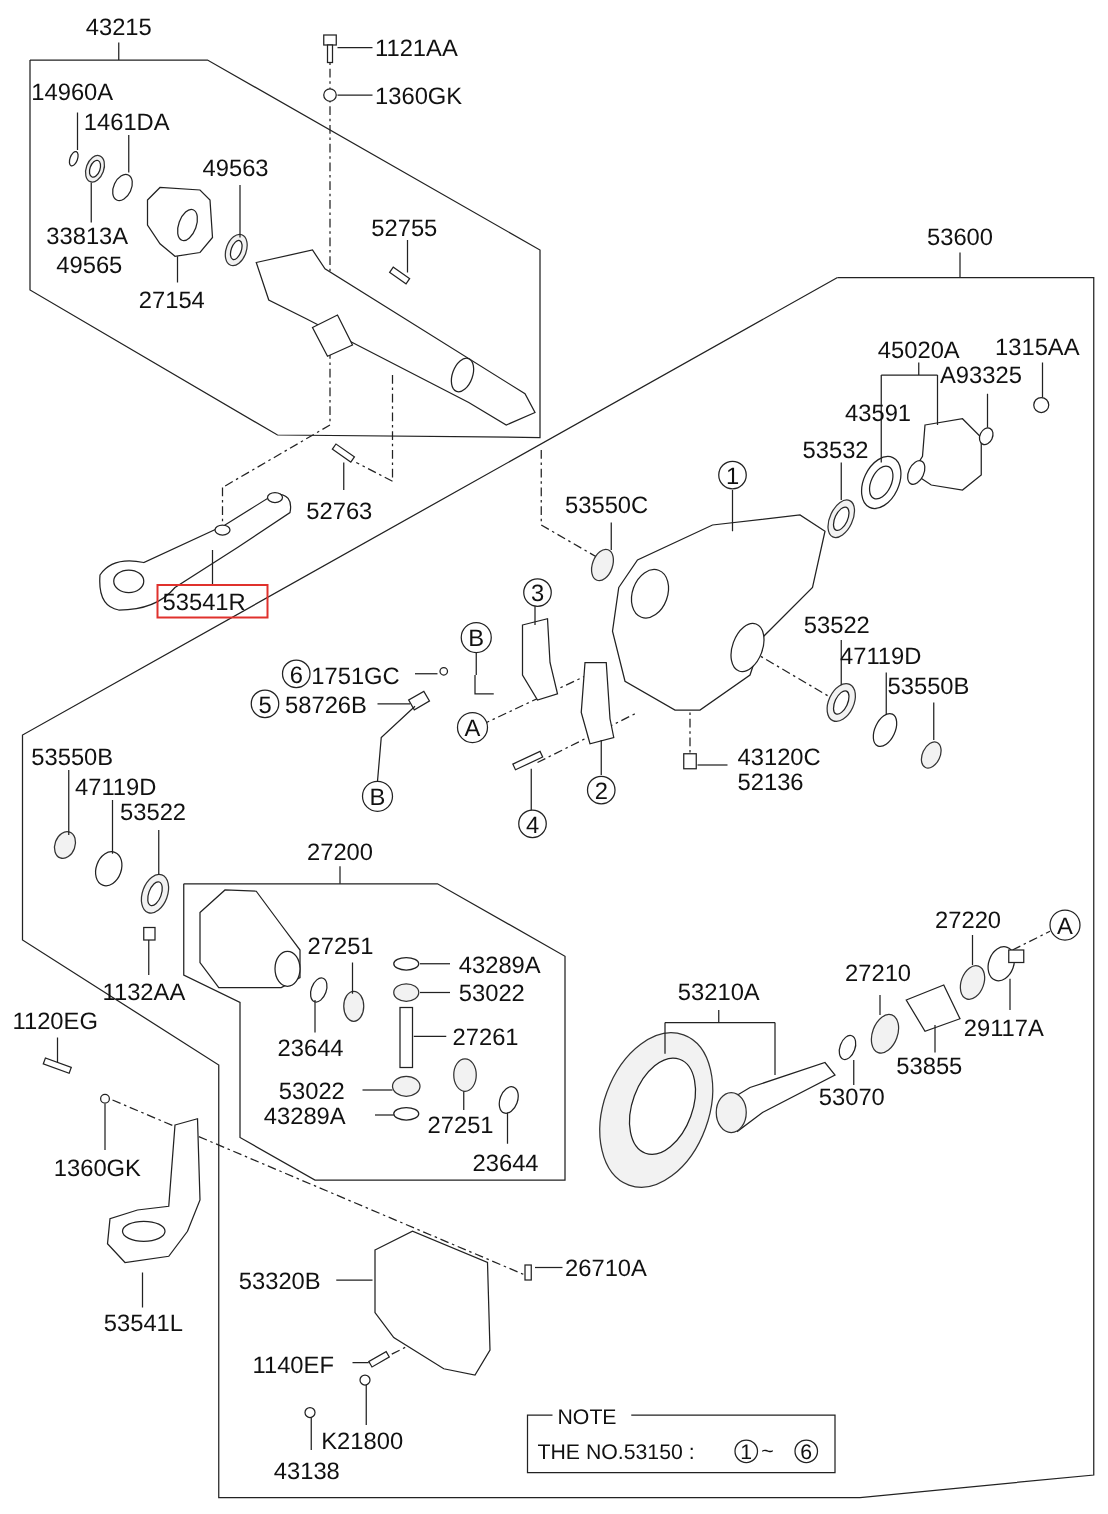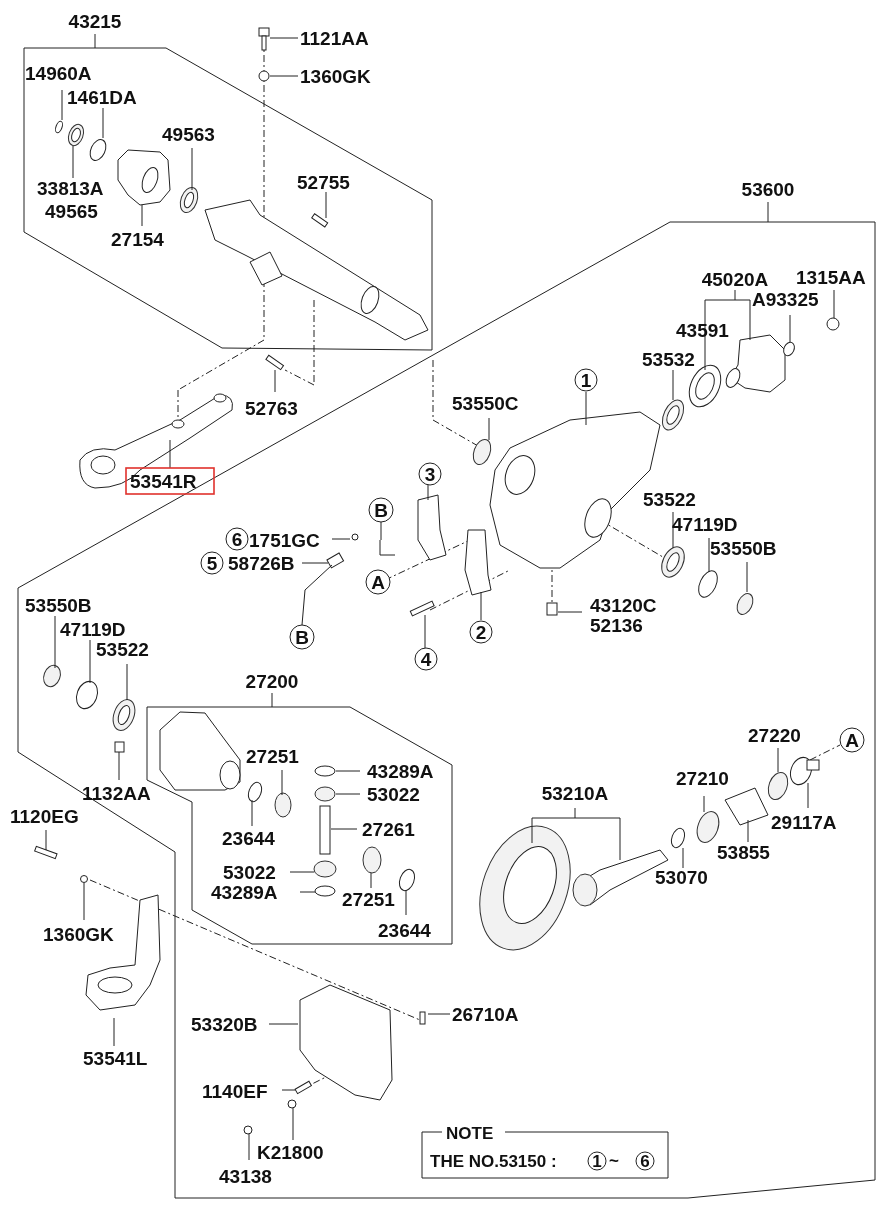--- a/index.html
+++ b/index.html
@@ -1,17 +1,17 @@
 <!DOCTYPE html>
 <html><head>
 <meta charset="utf-8">
 <style>
   html, body { margin: 0; padding: 0; background: #ffffff; }
   body { width: 886px; height: 1211px; position: relative; overflow: hidden; font-family: "Liberation Sans", sans-serif; }
-  #stage { position: absolute; left: 0; top: 0; width: 886px; height: 1211px; font-weight: bold; }
+  #stage { position: absolute; left: 0; top: 0; width: 886px; height: 1211px; }
   svg { position: absolute; left: 0; top: 0; }
   .lbl { font-family: "Liberation Sans", sans-serif; font-size: 19px; fill: #111; }
   .note-text { font-family: "Liberation Sans", sans-serif; font-size: 17px; fill: #111; }
   .ln { stroke: #222; stroke-width: 1; fill: none; }
   .dash { stroke: #222; stroke-width: 1; fill: none; stroke-dasharray: 7 3 2 3; }
   .part { stroke: #222; stroke-width: 1; fill: #fff; }
   .partg { stroke: #333; stroke-width: 1; fill: #f2f2f2; }
   .circ { stroke: #222; stroke-width: 1; fill: #fff; }
   .hl { stroke: #e0312c; stroke-width: 1.6; fill: none; }
 </style>

